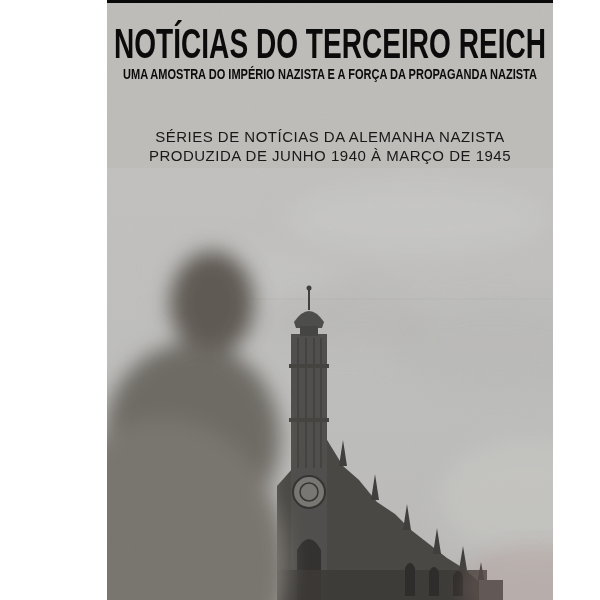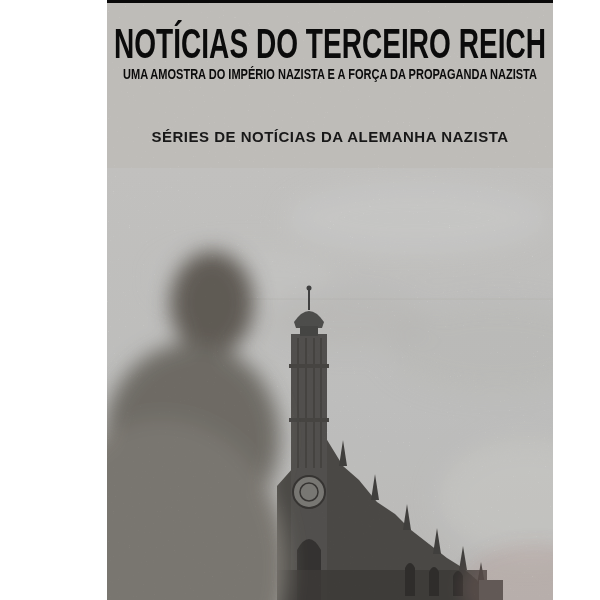--- a/index.html
+++ b/index.html
@@ -47,21 +47,21 @@
     font-weight: bold;
     font-size: 15px;
     fill: #0d0d0d;
   }
   .series-block {
     position: absolute;
     left: 0; top: 127px;
     width: 446px;
     text-align: center;
     color: #1c1c1c;
-    font-weight: bold;
+    font-weight: normal;
     font-size: 15px;
     line-height: 19px;
     letter-spacing: 0.5px;
   }
   .photo {
     position: absolute;
     left: 0; top: 168px;
     width: 446px; height: 432px;
   }
   .photo svg { display: block; }
@@ -83,20 +83,21 @@
     <svg class="title-svg" viewBox="0 0 446 48">
       <text class="title-text" x="223" y="40" text-anchor="middle" textLength="432" lengthAdjust="spacingAndGlyphs">NOTÍCIAS DO TERCEIRO REICH</text>
     </svg>
 
     <svg class="subtitle-svg" viewBox="0 0 446 20">
       <text class="subtitle-text" x="223" y="16" text-anchor="middle" textLength="414" lengthAdjust="spacingAndGlyphs">UMA AMOSTRA DO IMPÉRIO NAZISTA E A FORÇA DA PROPAGANDA NAZISTA</text>
     </svg>
 
     <div class="series-block">
       <div>SÉRIES DE NOTÍCIAS DA ALEMANHA NAZISTA</div>
+      <div>PRODUZIDA DE JUNHO 1940 À MARÇO DE 1945</div>
     </div>
 
     <div class="photo" role="img" aria-label="Black-and-white archival photograph rendered as an abstract grayscale placeholder: Gothic spire of the Nuremberg Frauenkirche under a pale mottled sky with a blurred foreground shape">
       <svg width="446" height="432" viewBox="0 0 446 432">
         <defs>
           <linearGradient id="skyGrad" x1="0" y1="0" x2="0" y2="1">
             <stop offset="0" stop-color="#dcdbd9"></stop>
             <stop offset="0.55" stop-color="#d8d8d6"></stop>
             <stop offset="1" stop-color="#d3d2d0"></stop>
           </linearGradient>

